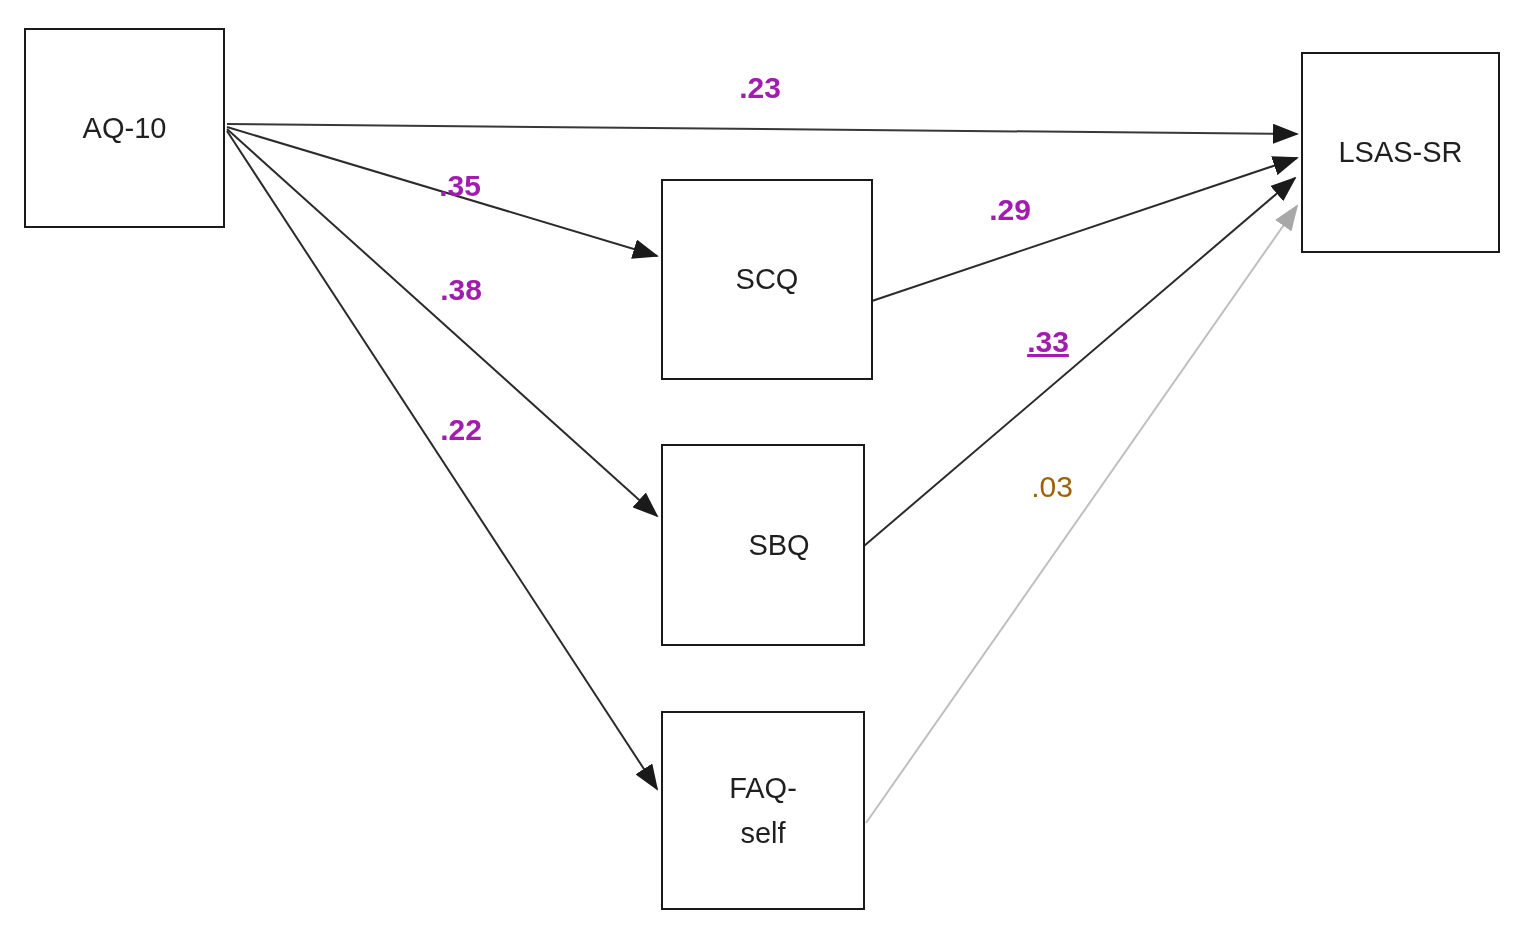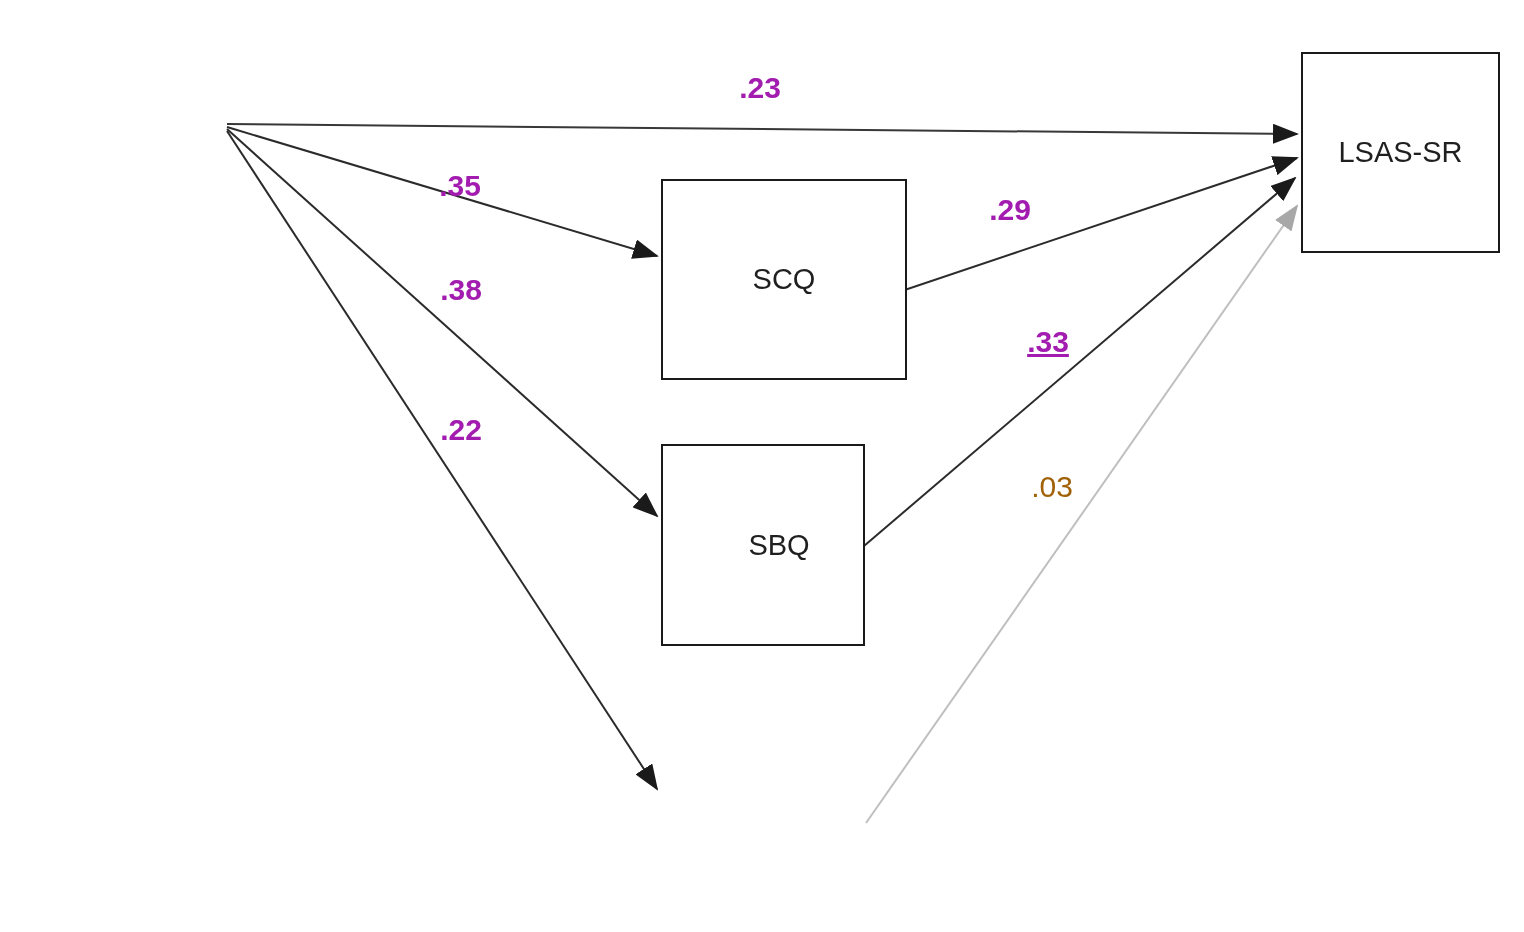--- a/index.html
+++ b/index.html
@@ -72,29 +72,36 @@
 
     <line class="edge dark" x1="227" y1="124" x2="1297" y2="134" marker-end="url(#arr-dark)"></line>
     <line class="edge black" x1="227" y1="127" x2="657" y2="256" marker-end="url(#arr-dark)"></line>
     <line class="edge black" x1="227" y1="129" x2="657" y2="516" marker-end="url(#arr-dark)"></line>
     <line class="edge black" x1="227" y1="131" x2="657" y2="789" marker-end="url(#arr-dark)"></line>
     <line class="edge black" x1="866" y1="303" x2="1297" y2="158" marker-end="url(#arr-dark)"></line>
     <line class="edge black" x1="864" y1="546" x2="1295" y2="178" marker-end="url(#arr-dark)"></line>
     <line class="edge muted" x1="866" y1="823" x2="1297" y2="206" marker-end="url(#arr-gray)"></line>
   </svg>
 
+  <div class="node" style="left:24px; top:28px; width:201px; height:200px;">
+    <span>AQ-10</span>
+  </div>
 
-  <div class="node" style="left:661px; top:179px; width:246px; height:201px;">
+  <div class="node" style="left:661px; top:179px; width:212px; height:201px;">
     <span>SCQ</span>
   </div>
 
   <div class="node" style="left:661px; top:444px; width:204px; height:202px;padding-left:32px;">
     <span>SBQ</span>
   </div>
 
+  <div class="node" style="left:661px; top:711px; width:204px; height:199px;">
+    <span>FAQ-
+self</span>
+  </div>
 
   <div class="node" style="left:1301px; top:52px; width:199px; height:201px;">
     <span>LSAS-SR</span>
   </div>
 
   <div class="edge-label" style="left:760px; top:88px;">.23</div>
   <div class="edge-label" style="left:460px; top:186px;">.35</div>
   <div class="edge-label" style="left:461px; top:290px;">.38</div>
   <div class="edge-label" style="left:461px; top:430px;">.22</div>
   <div class="edge-label" style="left:1010px; top:210px;">.29</div>

